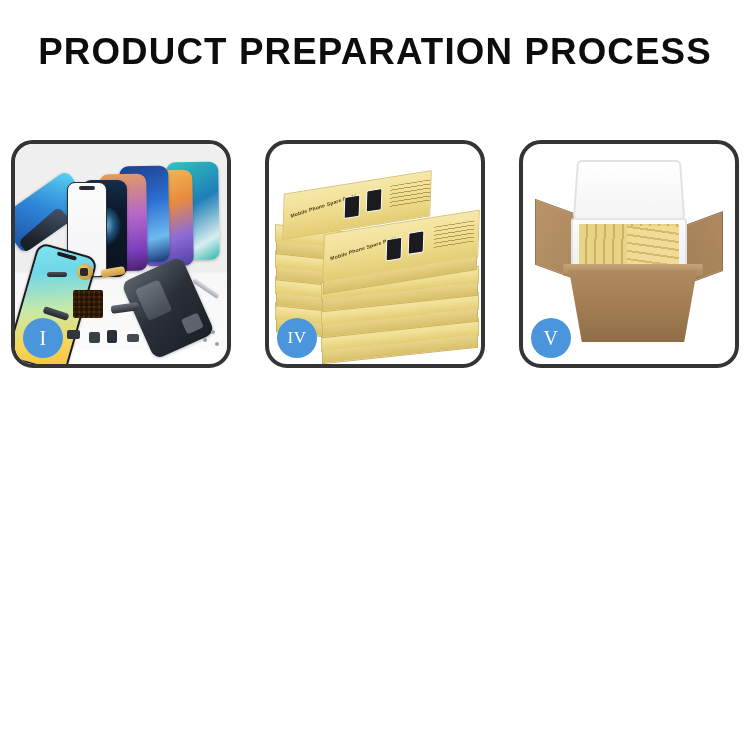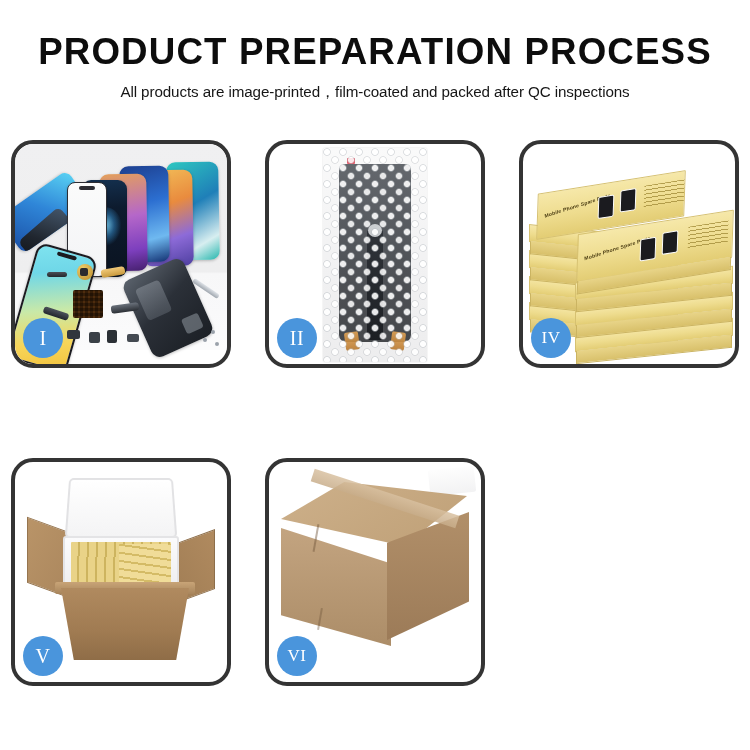--- a/index.html
+++ b/index.html
@@ -420,21 +420,20 @@
     opacity: .85; border-radius: 2px; transform: rotate(-6deg);
   }
 </style>
 </head>
 <body>
 
 <div class="page">
 
   <div class="header">
     <div class="title">PRODUCT PREPARATION PROCESS</div>
-    <div class="subtitle">All products are image-printed，film-coated and packed after QC inspections</div>
   </div>
 
   <div class="grid">
 
     <div class="panel">
       <div class="stage">
         <div class="p1-bg"></div>
 
         <div class="phone ph-a"></div>
         <div class="phone ph-b"></div>
@@ -458,34 +457,20 @@
         <div class="part pt-sp4"></div>
         <div class="part pt-sp5"></div>
         <div class="part pt-screw1"></div>
         <div class="part pt-screw2"></div>
         <div class="part pt-screw3"></div>
         <div class="part pt-tool"></div>
       </div>
       <div class="badge">I</div>
     </div>
 
-    <div class="panel">
-      <div class="stage">
-        <div class="bubble-bag">
-          <div class="lcd-inner"></div>
-          <div class="lcd-flex"></div>
-          <div class="lcd-conn"></div>
-          <div class="lcd-tab l"></div>
-          <div class="lcd-tab r"></div>
-          <div class="red-dot"></div>
-          <div class="bubbles"></div>
-        </div>
-      </div>
-      <div class="badge">II</div>
-    </div>
 
 
     <div class="panel">
       <div class="stage">
         <div class="stack">
           <div class="gbox sl1">
               <div class="side"></div>
             </div>
           <div class="gbox sl2">
               <div class="side"></div>
@@ -533,27 +518,15 @@
         <div class="v-foamlid"></div>
         <div class="v-foambox"></div>
         <div class="v-goldrows"></div>
         <div class="v-goldrows2"></div>
         <div class="v-rim"></div>
         <div class="v-body"></div>
       </div>
       <div class="badge">V</div>
     </div>
 
-    <div class="panel">
-      <div class="stage">
-        <div class="c-wrap"></div>
-        <div class="c-top"></div>
-        <div class="c-front"></div>
-        <div class="c-side"></div>
-        <div class="c-tape"></div>
-        <div class="c-seam1"></div>
-        <div class="c-seam2"></div>
-      </div>
-      <div class="badge wide">VI</div>
-    </div>
 
   </div>
 </div>
 
 </body></html>

